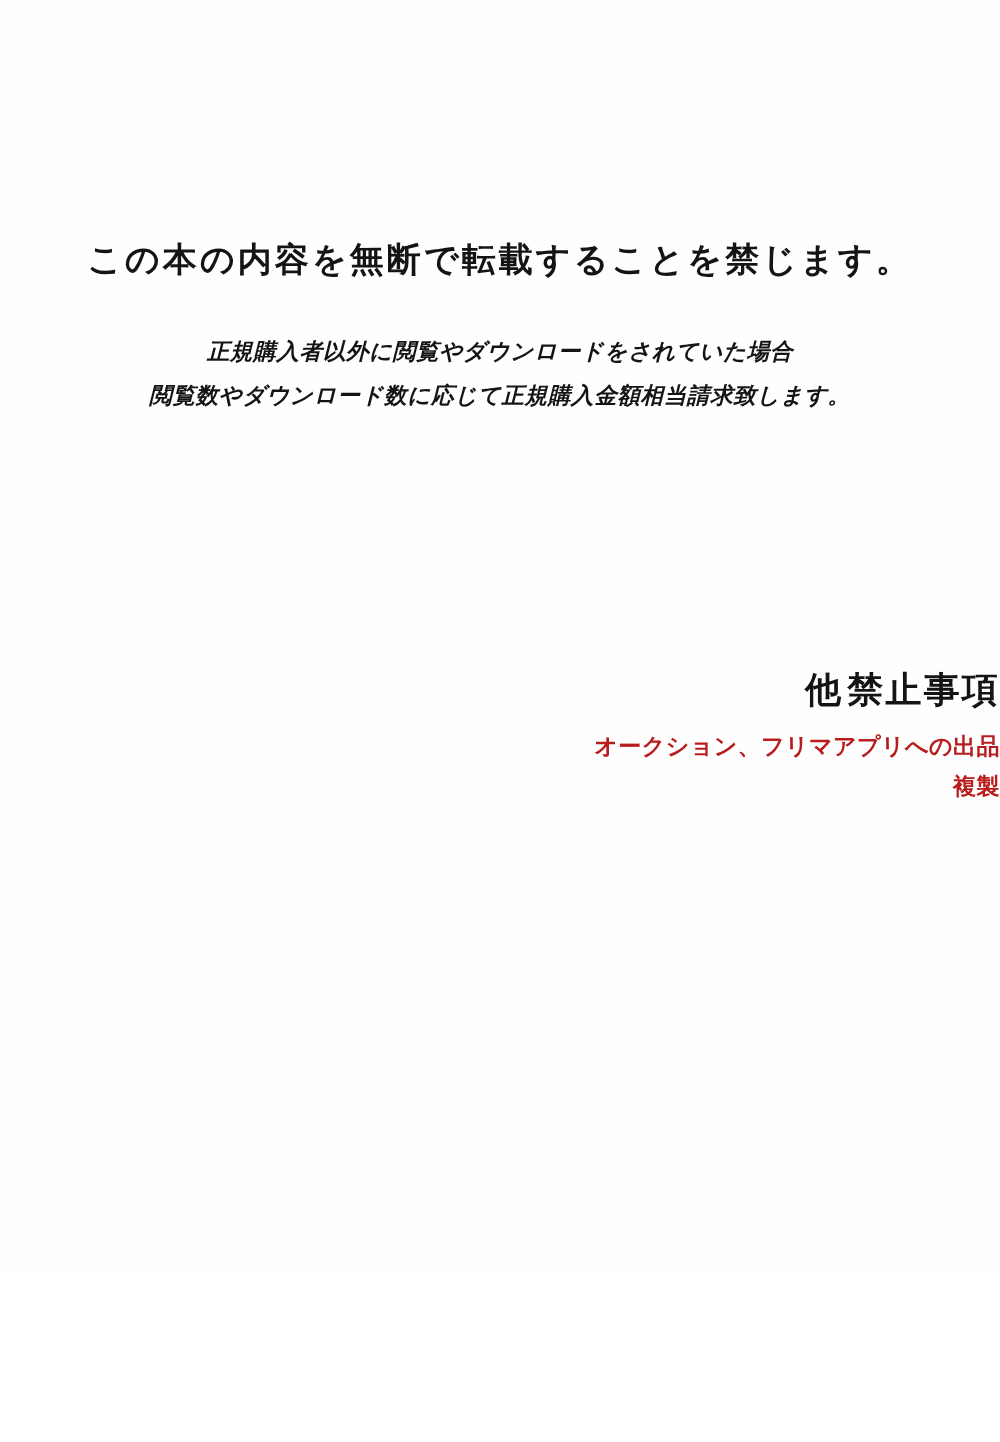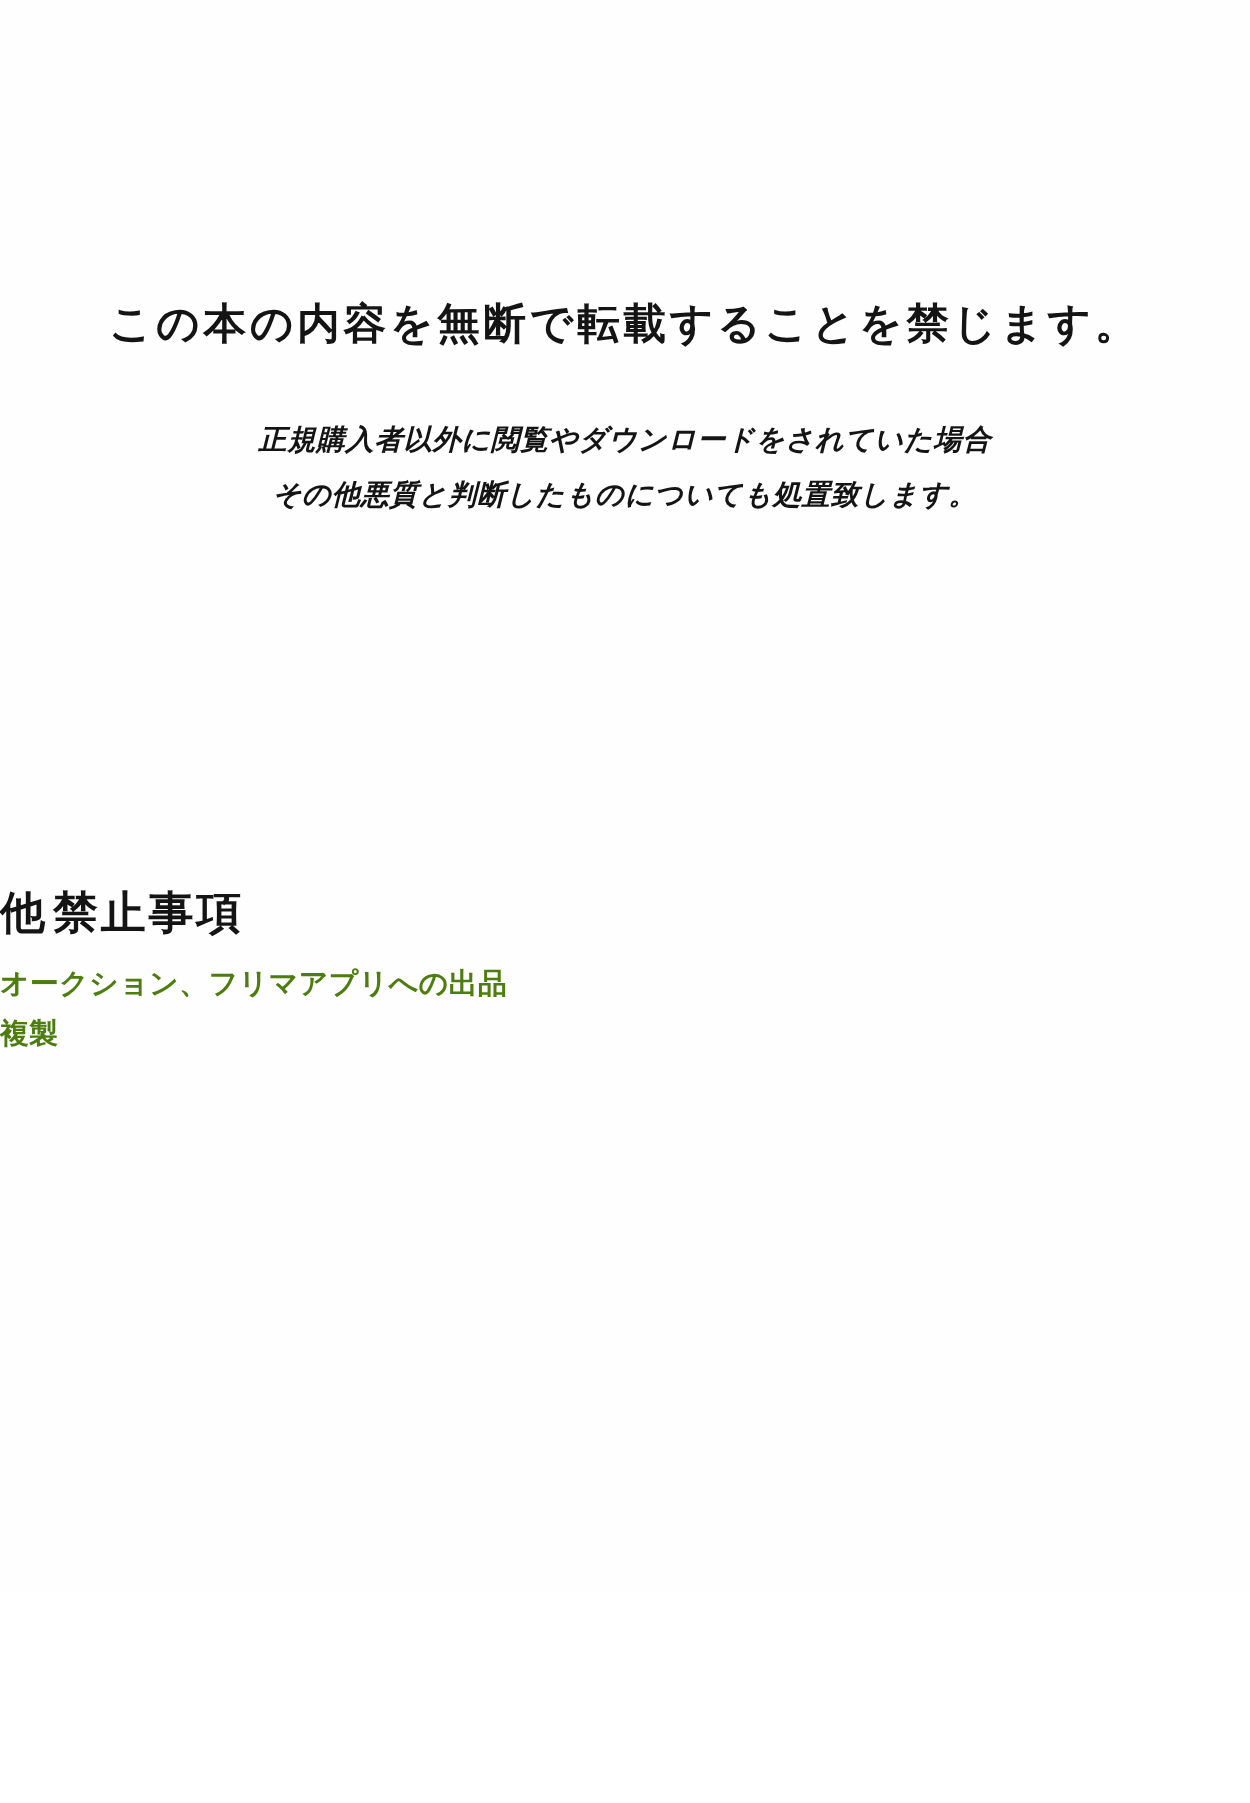--- a/index.html
+++ b/index.html
@@ -49,24 +49,24 @@
     font-style: italic;
   }
   .notice-line {
     display: block;
     white-space: nowrap;
   }
 
   
   .prohibit-block {
     position: absolute;
-    top: 708px;
+    top: 668px;
     left: 0;
     width: 1000px;
-    text-align: left;
+    text-align: right;
   }
   .prohibit-heading {
     font-size: 36px;
     font-weight: 700;
     letter-spacing: 0.06em;
     color: #141414;
     margin: 0;
     line-height: 1.25;
   }
   .prohibit-heading .lead {
@@ -75,35 +75,35 @@
   .prohibit-list {
     margin: 14px 0 0 0;
     padding: 0;
     list-style: none;
   }
   .prohibit-item {
     font-size: 23px;
     font-weight: 700;
     line-height: 1.72;
     letter-spacing: 0.02em;
-    color: #4d7c0f;
+    color: #b91c1c;
     white-space: nowrap;
   }
 </style>
 </head>
 <body>
 
 <div class="page">
 
   <section class="notice-block">
     <h1 class="notice-heading">この本の内容を無断で転載することを禁じます。</h1>
 
     <div class="notice-body">
       <span class="notice-line">正規購入者以外に閲覧やダウンロードをされていた場合</span>
-      <span class="notice-line">その他悪質と判断したものについても処置致します。</span>
+      <span class="notice-line">閲覧数やダウンロード数に応じて正規購入金額相当請求致します。</span>
     </div>
   </section>
 
   <section class="prohibit-block">
     <h2 class="prohibit-heading">
       <span class="lead">他</span><span>禁止事項</span>
     </h2>
 
     <ul class="prohibit-list">
       <li class="prohibit-item">オークション、フリマアプリへの出品</li>

